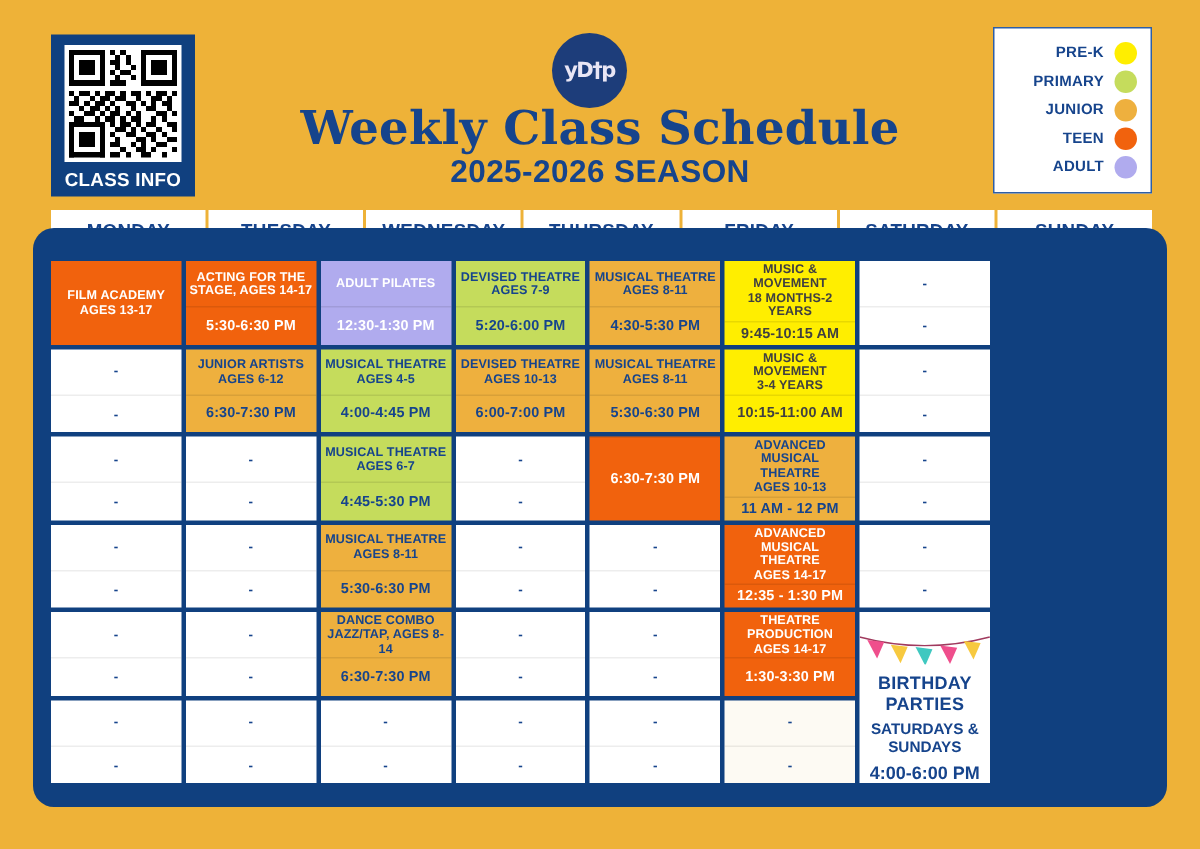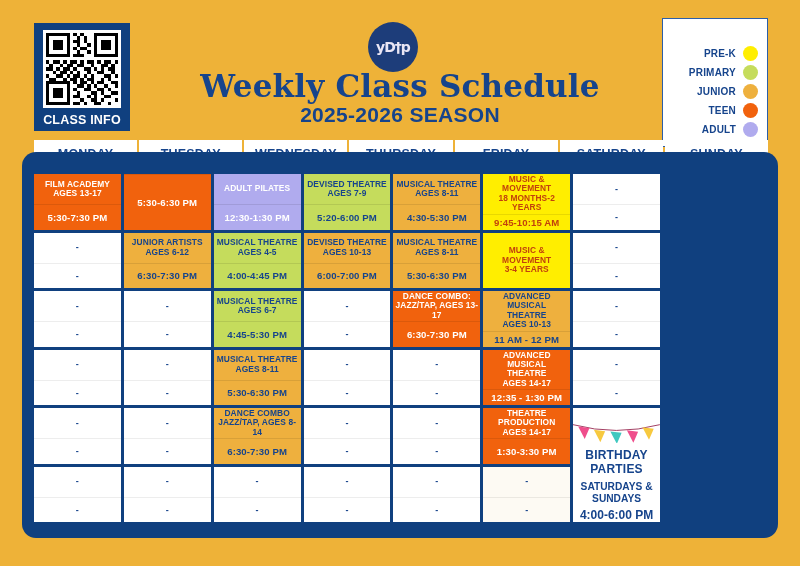--- a/index.html
+++ b/index.html
@@ -51,21 +51,21 @@
     text-align: center;
     font-size: 21px; font-weight: bold; color: #16448c;
     letter-spacing: .3px;
   }
 
   
   #legend {
     position: absolute; right: 32px; top: 18px;
     width: 106px;
     background: #ffffff; border: 1.6px solid #2c5ea8;
-    padding: 25px 9px 7px 7px;
+    padding: 7px 9px 7px 7px;
   }
   .legend-row {
     display: flex; align-items: center; justify-content: flex-end;
     height: 19px;
   }
   .legend-label {
     font-size: 10px; font-weight: bold; color: #16448c;
     letter-spacing: .2px; margin-right: 7px;
   }
   .legend-dot { width: 15px; height: 15px; border-radius: 50%; flex: 0 0 auto; }
@@ -119,21 +119,21 @@
     display: flex; align-items: center; justify-content: center;
     text-align: center;
     font-size: 9.6px; font-weight: bold;
     border-top: 1px solid rgba(0,0,0,.07);
     letter-spacing: .1px;
   }
   .cell.empty .ctitle, .cell.empty .ctime { color: #16448c; font-size: 9px; }
   .cell.filled .ctime { border-top: 1px solid rgba(0,0,0,.09); }
 
   
-  .lv-prek    { background: #ffee00; color: #c2410c; }
+  .lv-prek    { background: #ffee00; color: #404040; }
   .lv-primary { background: #c5dc5c; color: #16448c; }
   .lv-junior  { background: #efb martin; }
   .lv-junior  { background: #eeb03e; color: #16448c; }
   .lv-teen    { background: #f1620d; color: #ffffff; }
   .lv-adult   { background: #b0abee; color: #ffffff; }
   .lv-none    { background: #ffffff; color: #16448c; }
   .lv-faint   { background: #fdfaf3; color: #16448c; }
 
   
   #birthday {
@@ -315,23 +315,23 @@
     <div class="day-cell">THURSDAY</div>
     <div class="day-cell">FRIDAY</div>
     <div class="day-cell">SATURDAY</div>
     <div class="day-cell">SUNDAY</div>
   </div>
 
 <div id="board"></div>
 <div id="grid">
     <div class="cell lv-teen filled">
       <div class="ctitle">FILM ACADEMY<br>AGES 13-17</div>
-      <div class="ctime">5:30-7:30 PM</div>
     </div>
     <div class="cell lv-teen filled">
+      <div class="ctitle">ACTING FOR THE<br>STAGE, AGES 14-17</div>
       <div class="ctime">5:30-6:30 PM</div>
     </div>
     <div class="cell lv-adult filled">
       <div class="ctitle">ADULT PILATES</div>
       <div class="ctime">12:30-1:30 PM</div>
     </div>
     <div class="cell lv-primary filled">
       <div class="ctitle">DEVISED THEATRE<br>AGES 7-9</div>
       <div class="ctime">5:20-6:00 PM</div>
     </div>
@@ -362,20 +362,21 @@
     <div class="cell lv-junior filled">
       <div class="ctitle">DEVISED THEATRE<br>AGES 10-13</div>
       <div class="ctime">6:00-7:00 PM</div>
     </div>
     <div class="cell lv-junior filled">
       <div class="ctitle">MUSICAL THEATRE<br>AGES 8-11</div>
       <div class="ctime">5:30-6:30 PM</div>
     </div>
     <div class="cell lv-prek filled">
       <div class="ctitle">MUSIC &amp; MOVEMENT<br>3-4 YEARS</div>
+      <div class="ctime">10:15-11:00 AM</div>
     </div>
     <div class="cell lv-none empty">
       <div class="ctitle">-</div>
       <div class="ctime">-</div>
     </div>
     <div class="cell lv-none empty">
       <div class="ctitle">-</div>
       <div class="ctime">-</div>
     </div>
     <div class="cell lv-none empty">
@@ -384,21 +385,20 @@
     </div>
     <div class="cell lv-primary filled">
       <div class="ctitle">MUSICAL THEATRE<br>AGES 6-7</div>
       <div class="ctime">4:45-5:30 PM</div>
     </div>
     <div class="cell lv-none empty">
       <div class="ctitle">-</div>
       <div class="ctime">-</div>
     </div>
     <div class="cell lv-teen filled">
-      <div class="ctitle">DANCE COMBO:<br>JAZZ/TAP, AGES 13-17</div>
       <div class="ctime">6:30-7:30 PM</div>
     </div>
     <div class="cell lv-junior filled">
       <div class="ctitle">ADVANCED MUSICAL<br>THEATRE<br>AGES 10-13</div>
       <div class="ctime">11 AM - 12 PM</div>
     </div>
     <div class="cell lv-none empty">
       <div class="ctitle">-</div>
       <div class="ctime">-</div>
     </div>

